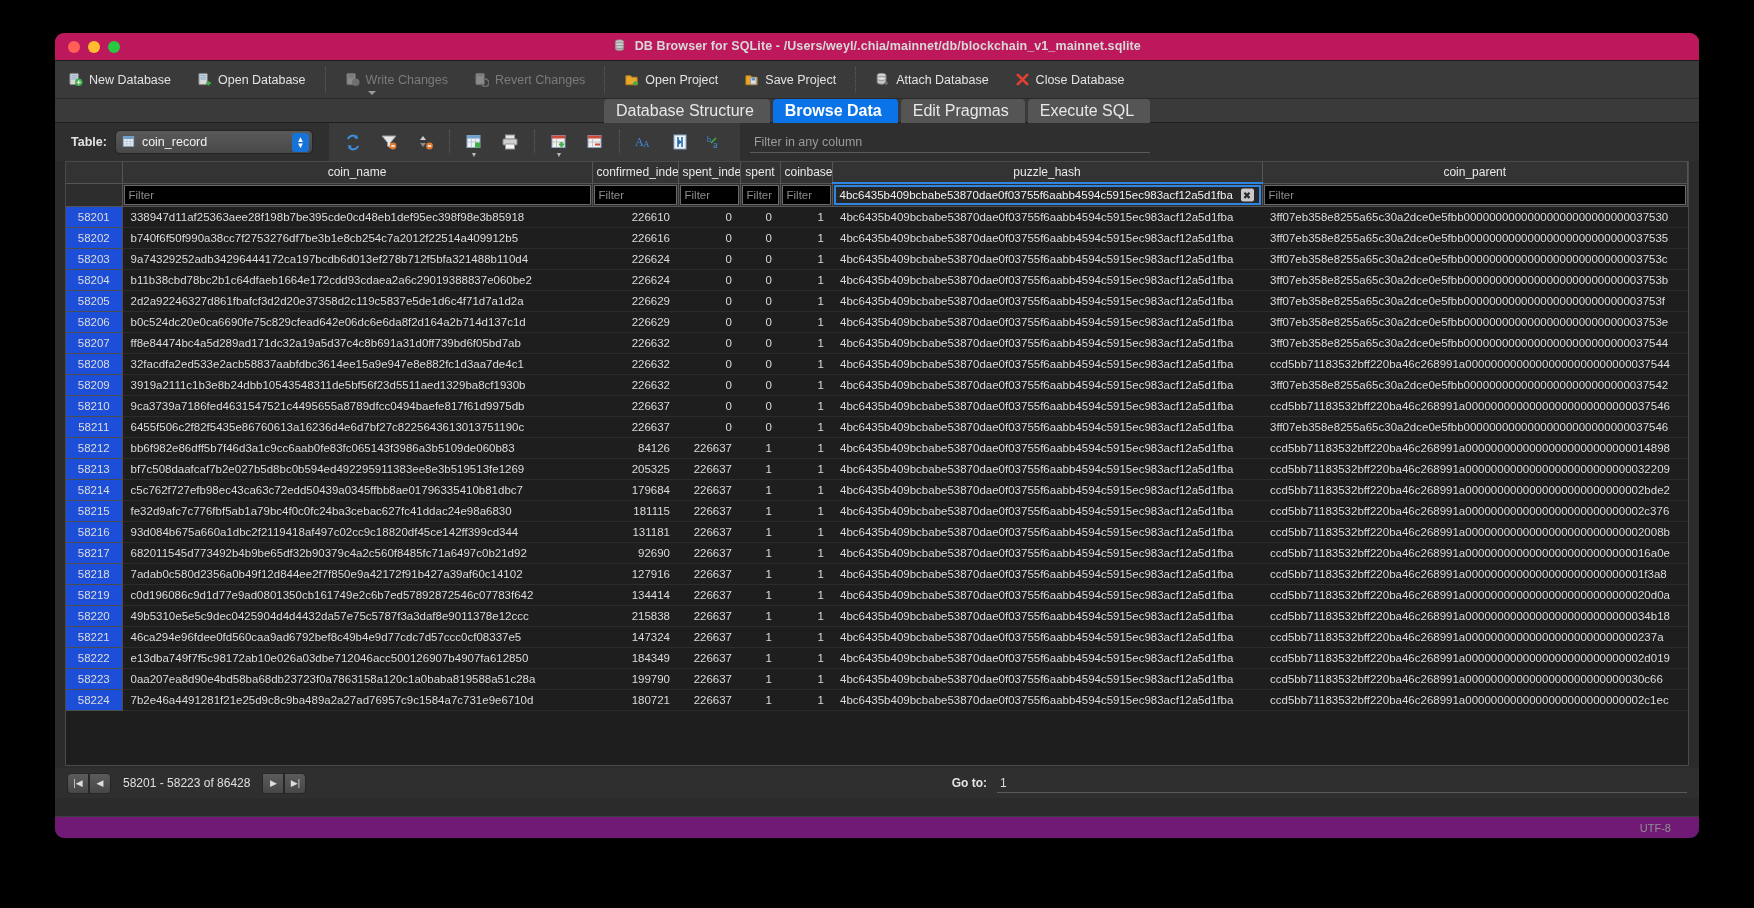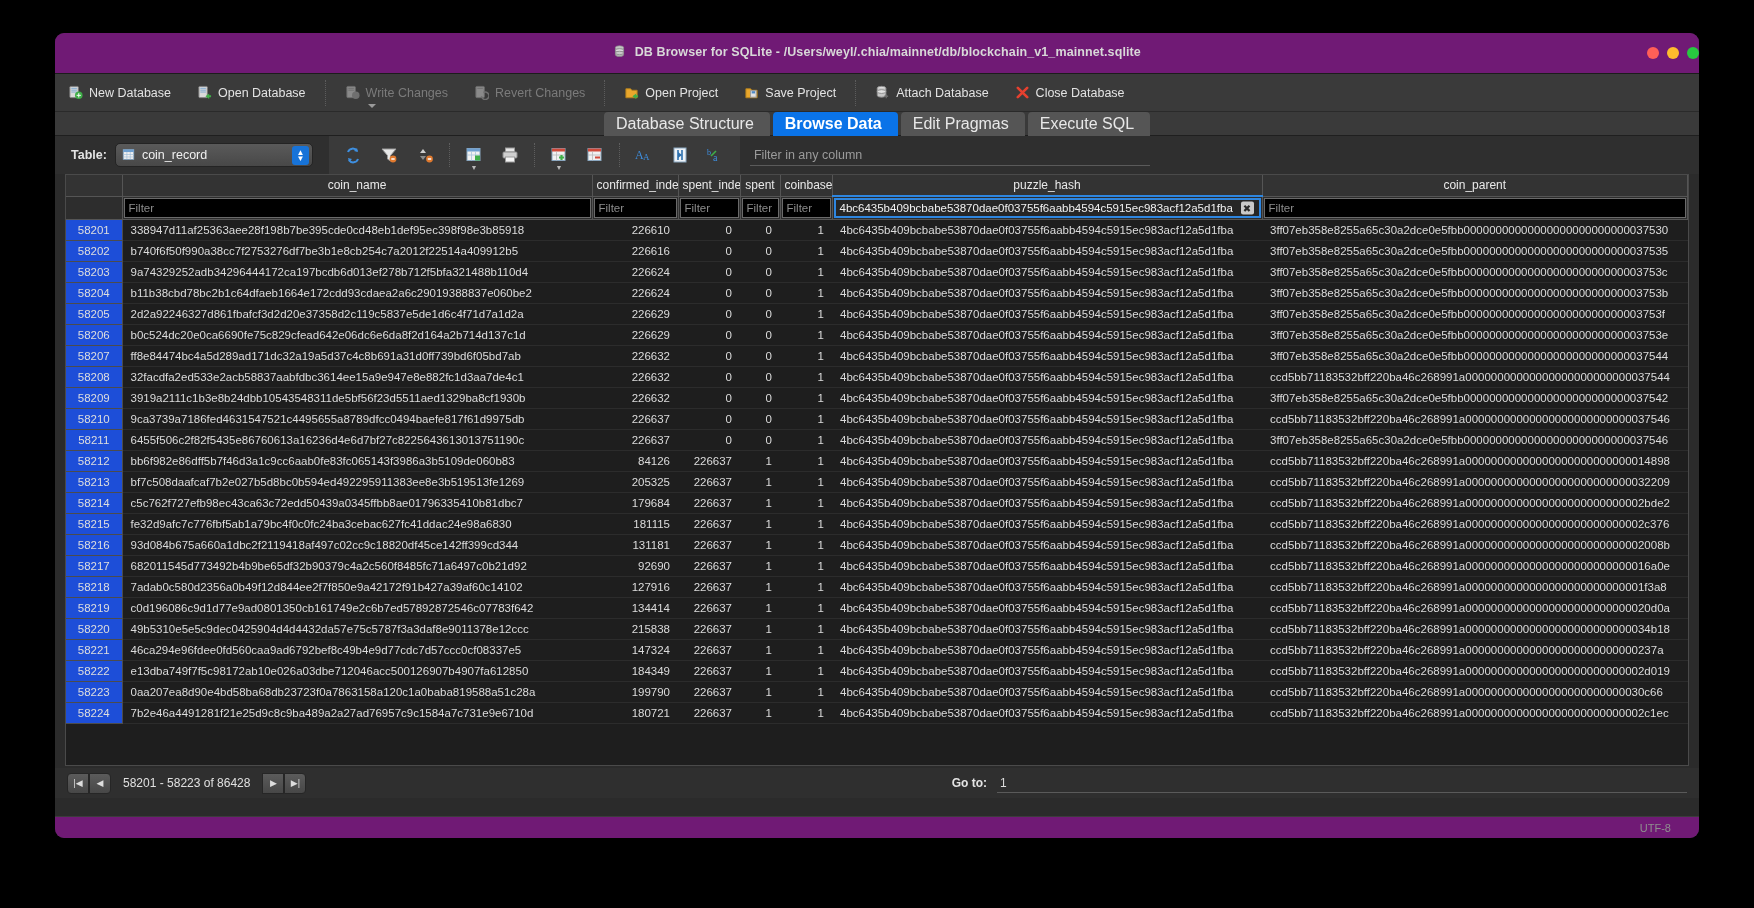--- a/index.html
+++ b/index.html
@@ -15,28 +15,27 @@
     width: 1644px; height: 805px;
     background: #2b2b2b;
     border-radius: 9px;
     overflow: hidden;
     box-shadow: 0 14px 48px rgba(0,0,0,0.75);
     display: flex;
     flex-direction: column;
   }
   
   .titlebar {
-    height: 41px;
-    background: #701a75;
+    height: 28px;
+    background: #be185d;
     border-bottom: 1px solid #1c1c1c;
     display: flex;
     align-items: center;
     position: relative;
     flex: none;
-    justify-content: flex-end;
   }
   .traffic {
     display: flex;
     gap: 8px;
     padding-left: 13px;
   }
   .dot { width: 12px; height: 12px; border-radius: 50%; }
   .dot.red { background: #ff5f57; }
   .dot.yellow { background: #febc2e; }
   .dot.green { background: #28c840; }

